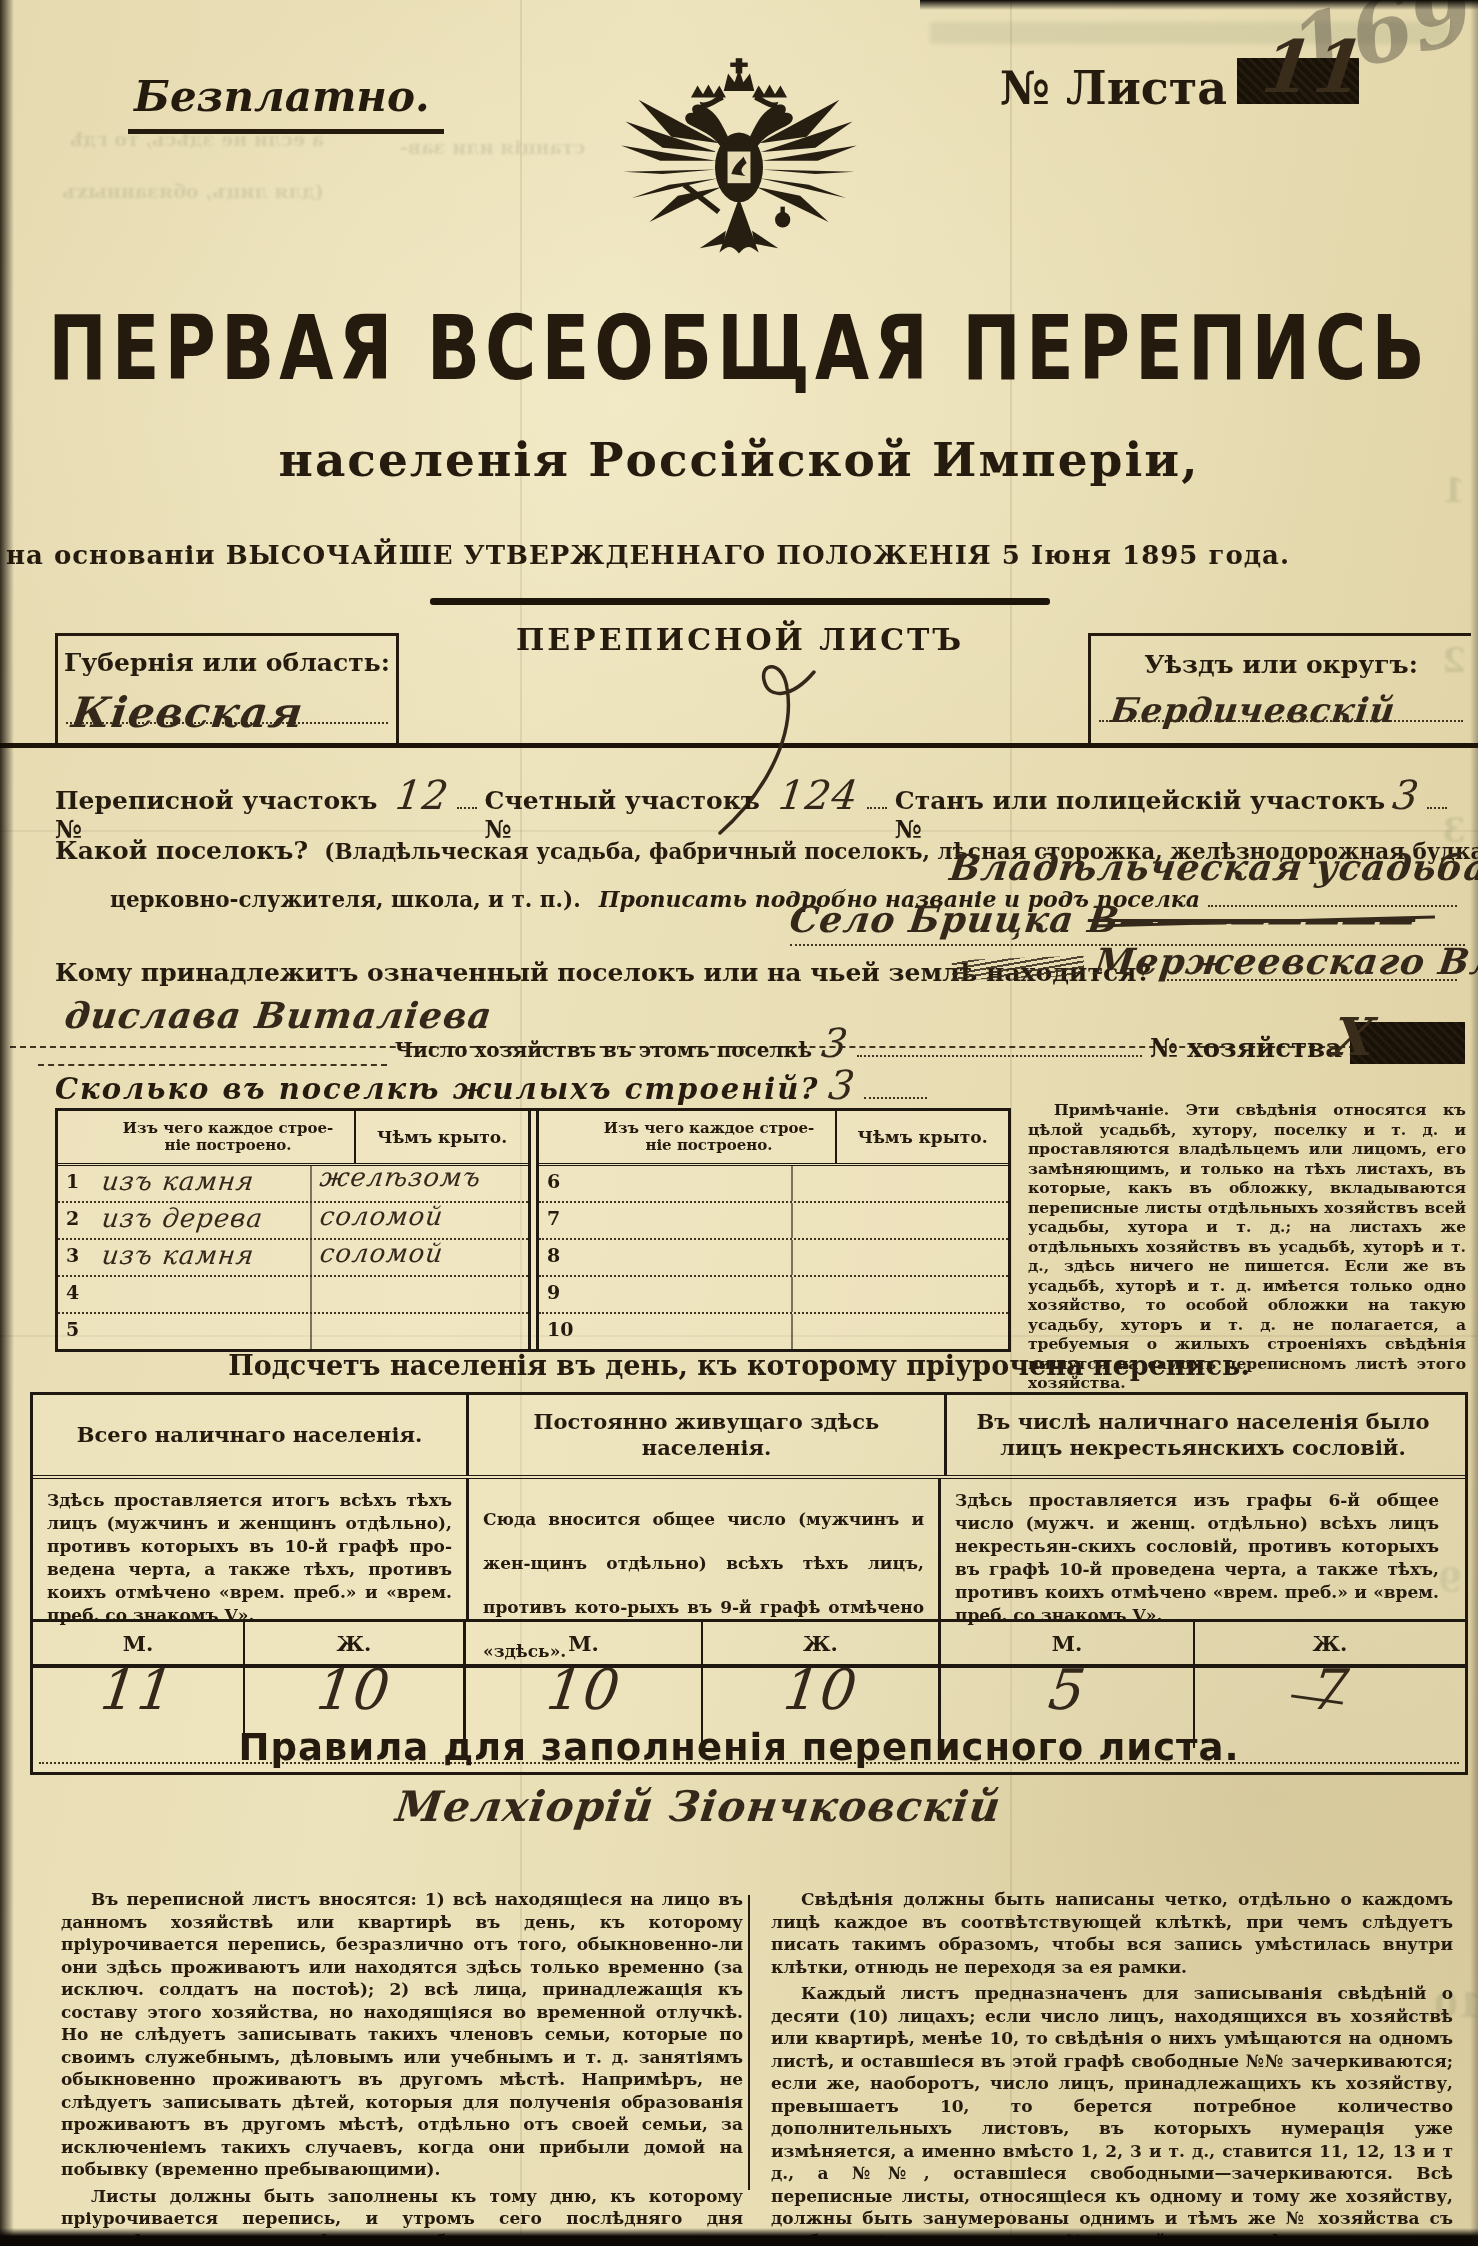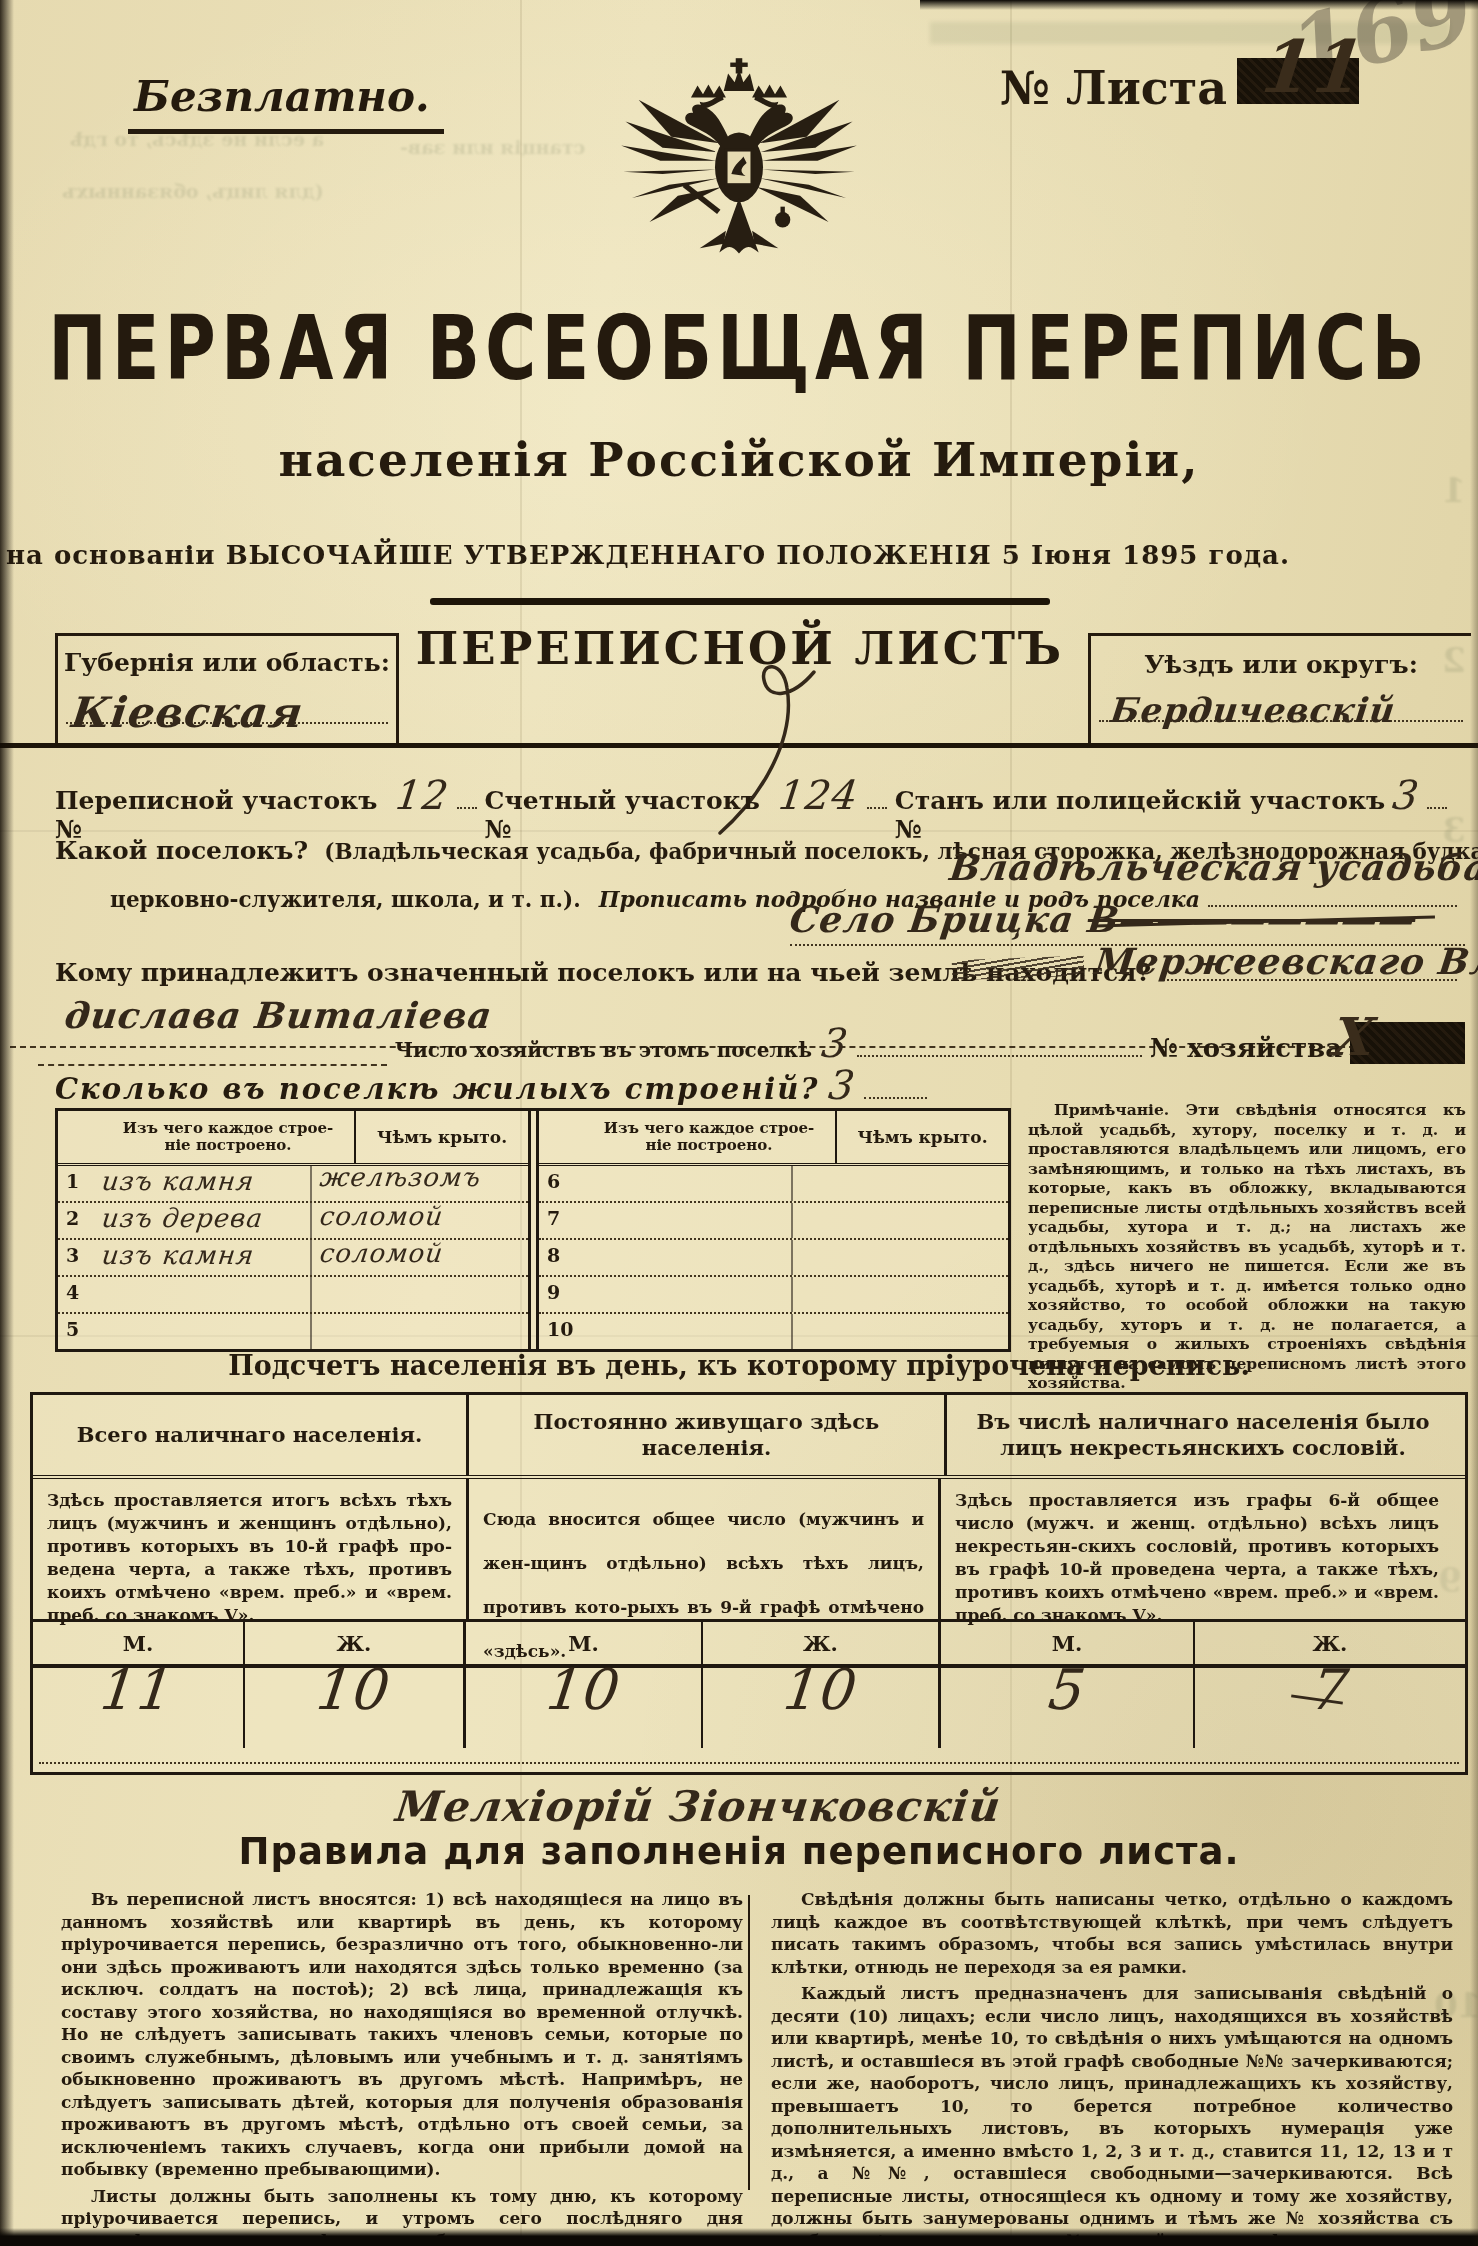--- a/index.html
+++ b/index.html
@@ -131,21 +131,21 @@
   <div class="abs print" style="left:0;top:432px;width:1478px;text-align:center;font-size:47px;letter-spacing:2px">населенія Россійской Имперіи,</div>
   <div class="abs print" style="left:0;top:540px;width:1296px;text-align:center;font-size:26px;letter-spacing:1px">на основаніи  ВЫСОЧАЙШЕ  УТВЕРЖДЕННАГО  ПОЛОЖЕНІЯ  5 Іюня 1895 года.</div>
   <div class="abs" style="left:430px;top:598px;width:620px;height:7px;background:#1d1509;border-radius:3px"></div>
 
   <div class="abs" style="left:55px;top:633px;width:338px;height:112px;border:3px solid #241a0e;border-bottom:none">
     <div class="print" style="text-align:center;margin-top:12px;font-size:25px">Губернія или область:</div>
     <div class="abs" style="left:8px;right:8px;top:86px;border-bottom:2px dotted #41341f"></div>
     <div class="hw" style="position:absolute;left:14px;top:52px;font-size:42px;font-weight:700">Кіевская</div>
   </div>
 
-  <div class="abs print" style="left:400px;top:622px;width:680px;text-align:center;font-size:45px;letter-spacing:3px">ПЕРЕПИСНОЙ ЛИСТЪ</div>
+  <div class="abs print" style="left:400px;top:622px;width:680px;text-align:center;font-size:30px;letter-spacing:3px">ПЕРЕПИСНОЙ ЛИСТЪ</div>
 
   <div class="abs" style="left:1088px;top:633px;width:380px;height:112px;border:3px solid #241a0e;border-bottom:none;border-right:none">
     <div class="print" style="text-align:center;margin-top:14px;font-size:25px">Уѣздъ или округъ:</div>
     <div class="abs" style="left:8px;right:8px;top:84px;border-bottom:2px dotted #41341f"></div>
     <div class="hw" style="position:absolute;left:20px;top:54px;font-size:34px;font-weight:700">Бердичевскій</div>
   </div>
 
   <div class="abs" style="left:0;top:743px;width:1478px;height:5px;background:#1d1509"></div>
 
   <svg class="abs" style="left:690px;top:648px" width="150" height="190">
@@ -319,21 +319,21 @@
       </div>
     </div>
     <div style="height:14px;border-top:none;border-bottom:2px dotted #41341f;margin:0 6px"></div>
     <div style="height:8px"></div>
   </div>
 
   <div class="abs flexline" style="left:380px;top:1782px">
     <span class="hw" style="font-size:42px;font-weight:700;margin-left:16px">Мелхіорій Зіончковскій</span>
   </div>
 
-  <div class="abs sans" style="left:0;top:1830px;width:1478px;text-align:center;font-size:37px;font-weight:700;letter-spacing:1px">Правила для заполненія переписного листа.</div>
+  <div class="abs sans" style="left:0;top:1726px;width:1478px;text-align:center;font-size:37px;font-weight:700;letter-spacing:1px">Правила для заполненія переписного листа.</div>
 
   <div class="abs" style="left:55px;top:1888px;width:688px">
     <p class="rules-p">Въ переписной листъ вносятся: 1) всѣ находящіеся на лицо въ данномъ хозяйствѣ или квартирѣ въ день, къ которому пріурочивается перепись, безразлично отъ того, обыкновенно-ли они здѣсь проживаютъ или находятся здѣсь только временно (за исключ. солдатъ на постоѣ); 2) всѣ лица, принадлежащія къ составу этого хозяйства, но находящіяся во временной отлучкѣ. Но не слѣдуетъ записывать такихъ членовъ семьи, которые по своимъ служебнымъ, дѣловымъ или учебнымъ и т. д. занятіямъ обыкновенно проживаютъ въ другомъ мѣстѣ. Напримѣръ, не слѣдуетъ записывать дѣтей, которыя для полученія образованія проживаютъ въ другомъ мѣстѣ, отдѣльно отъ своей семьи, за исключеніемъ такихъ случаевъ, когда они прибыли домой на побывку (временно пребывающими).</p>
     <p class="rules-p">Листы должны быть заполнены къ тому дню, къ которому пріурочивается перепись, и утромъ сего послѣдняго дня непремѣнно вновь провѣрены и, буде нужно, исправлены по составу населенія въ этотъ день, какъ-то: вычеркнуты умершіе и выбывшіе, приписаны, съ надлежащими отмѣтками во всѣхъ графахъ, родившіеся и вновь прибывшіе, отмѣчены вступившіе въ бракъ или овдовѣвшіе и т. д.</p>
   </div>
   <div class="abs" style="left:748px;top:1895px;width:2px;height:295px;background:#241a0e"></div>
   <div class="abs" style="left:765px;top:1888px;width:688px">
     <p class="rules-p">Свѣдѣнія должны быть написаны четко, отдѣльно о каждомъ лицѣ каждое въ соотвѣтствующей клѣткѣ, при чемъ слѣдуетъ писать такимъ образомъ, чтобы вся запись умѣстилась внутри клѣтки, отнюдь не переходя за ея рамки.</p>
     <p class="rules-p">Каждый листъ предназначенъ для записыванія свѣдѣній о десяти (10) лицахъ; если число лицъ, находящихся въ хозяйствѣ или квартирѣ, менѣе 10, то свѣдѣнія о нихъ умѣщаются на одномъ листѣ, и оставшіеся въ этой графѣ свободные №№ зачеркиваются; если же, наоборотъ, число лицъ, принадлежащихъ къ хозяйству, превышаетъ 10, то берется потребное количество дополнительныхъ листовъ, въ которыхъ нумерація уже измѣняется, а именно вмѣсто 1, 2, 3 и т. д., ставится 11, 12, 13 и т д., а №№, оставшіеся свободными—зачеркиваются. Всѣ переписные листы, относящіеся къ одному и тому же хозяйству, должны быть занумерованы однимъ и тѣмъ же № хозяйства съ прибавленіемъ рядомъ съ № хозяйства послѣдовательно еще буквъ а, б, в, и т. д., смотря по числу переписныхъ листовъ хозяйства.</p>
 

